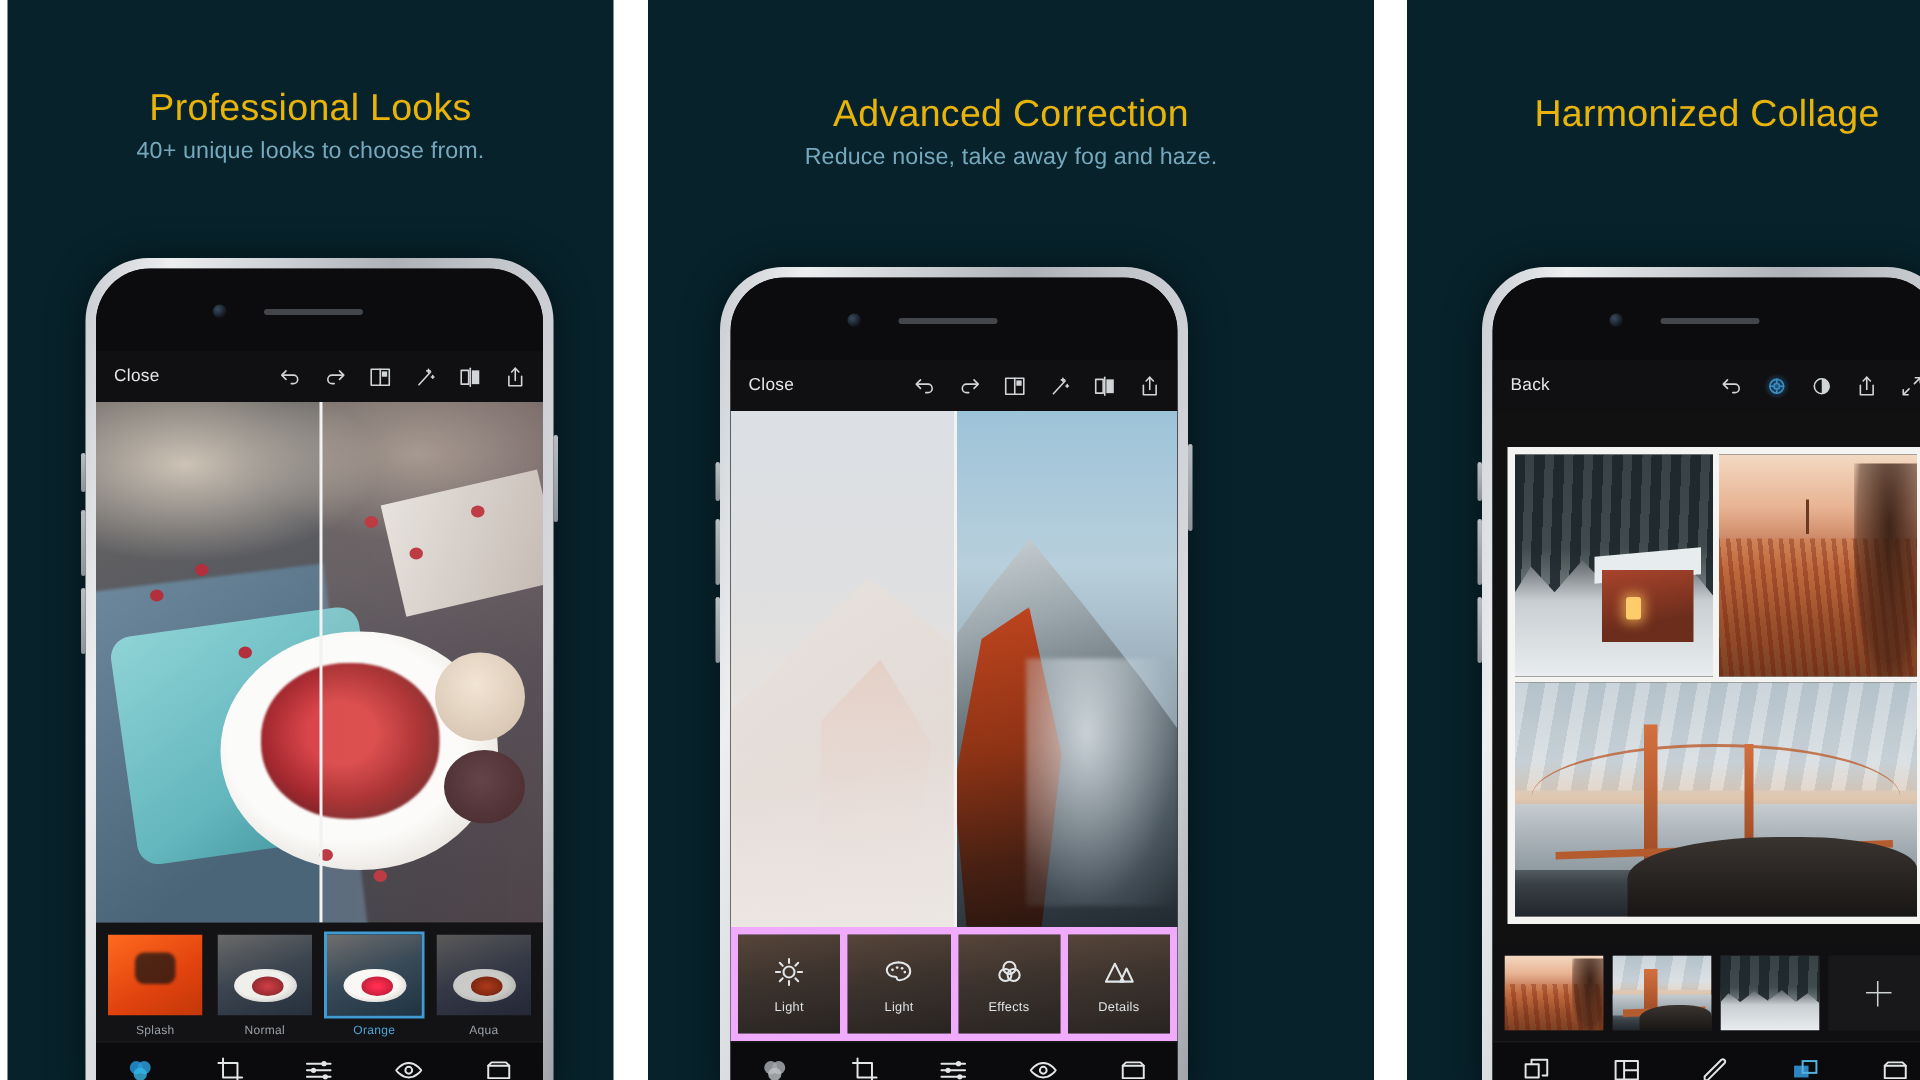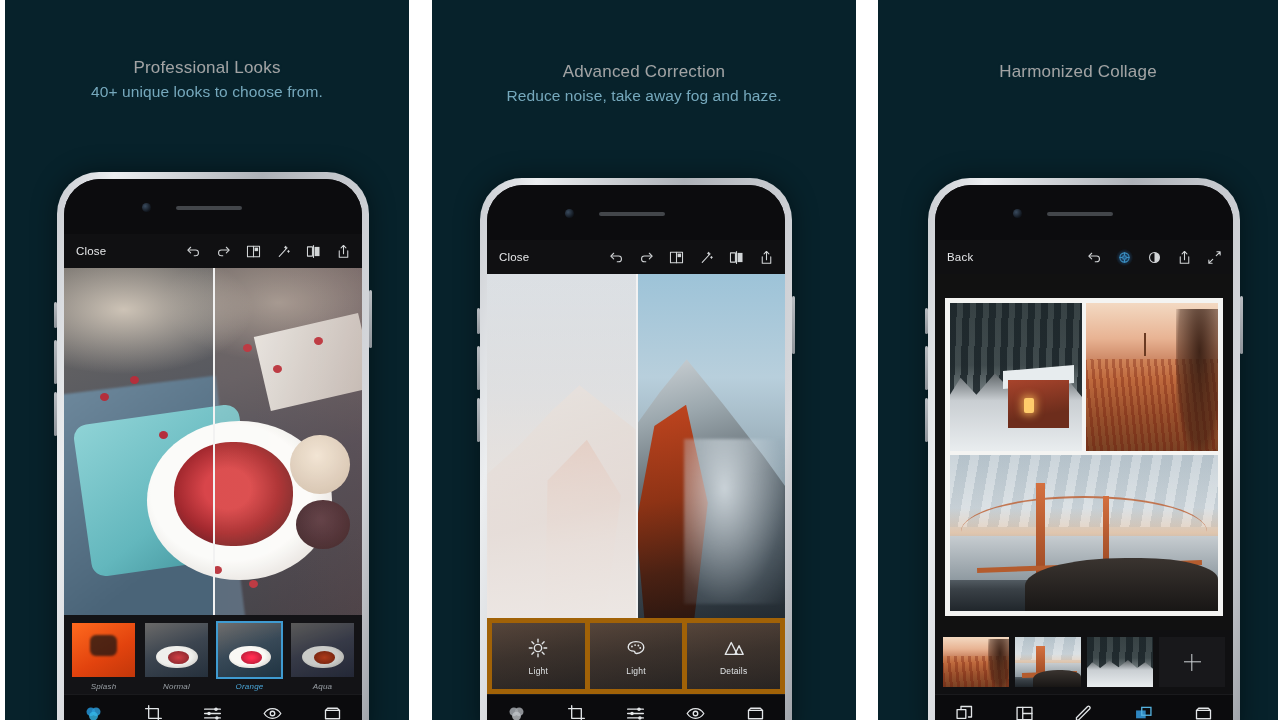--- a/index.html
+++ b/index.html
@@ -18,21 +18,21 @@
     background: #07222b;
     overflow: hidden;
     flex: 0 0 auto;
   }
   .gap { flex: 0 0 auto; height: 720px; background: #ffffff; }
   .edge { flex: 0 0 auto; height: 720px; background: #ffffff; }
 
   
   .headings { position: absolute; left: 0; right: 0; top: 58px; text-align: center; }
   .h-title {
-    color: #a3a3a3; font-size: 17px; font-weight: 400; letter-spacing: .2px;
+    color: #eab308; font-size: 25px; font-weight: 400; letter-spacing: .2px;
     text-shadow: 0 0 2px rgba(20,60,75,.5);
   }
   .h-sub {
     margin-top: 5px; color: #7fb4c9; font-size: 15.5px; font-weight: 400;
     letter-spacing: .1px; opacity: .92;
   }
   .p1 .headings { top: 58px; }
   .p2 .headings, .p3 .headings { top: 62px; }
 
   
@@ -177,39 +177,39 @@
   .sc-bridge .tower.t1 { left: 32%; }
   .sc-bridge .tower.t2 { left: 57%; height: 44%; top: 26%; width: 6px; }
   .sc-bridge .deck { position: absolute; left: 10%; right: 6%; top: 70%; height: 5px;
     background: #b45c2e; transform: rotate(-2deg); }
   .sc-bridge .cable { position: absolute; left: 4%; right: 4%; top: 26%; height: 46%;
     border-top: 2px solid rgba(190,100,56,.85); border-radius: 52%; }
   .sc-bridge .hill { position: absolute; left: 28%; right: 0; bottom: 0; height: 34%;
     background: linear-gradient(180deg,#3a3430,#181615); border-radius: 52% 40% 0 0; }
 
   
-  .presets { display: flex; gap: 6px; padding: 6px 6px 3px; background: #131316; flex: 0 0 auto; font-style: italic; }
+  .presets { display: flex; gap: 6px; padding: 6px 6px 3px; background: #131316; flex: 0 0 auto; }
   .preset { flex: 1 1 0; min-width: 0; }
   .preset .thumb { position: relative; width: 100%; height: 58px; overflow: hidden; border: 2px solid transparent; }
   .preset.sel .thumb { border-color: #3f9bd1; }
   .preset .cap { text-align: center; font-size: 8px; color: #9aa0a6; padding-top: 3px; letter-spacing: .2px; }
   .preset.sel .cap { color: #4aa6d8; }
   .th-splash { position: absolute; inset: 0; background: linear-gradient(150deg,#ff6a1e,#e2430e 58%,#c2370a); }
   .th-splash::after { content:""; position:absolute; left:28%; top:22%; width:44%; height:40%;
     background: rgba(20,20,20,.72); border-radius: 6px; filter: blur(1px); }
   .th-food { position: absolute; inset: 0; background: linear-gradient(160deg,#6b6a69,#3c4550 48%,#25303c); }
   .th-food::before { content:""; position:absolute; left:18%; top:42%; width:66%; height:42%;
     background: radial-gradient(ellipse at 45% 45%, #efefec 52%, #b9b5b0); border-radius: 50%; }
   .th-food::after { content:""; position:absolute; left:36%; top:52%; width:34%; height:24%;
     background: radial-gradient(ellipse, #cf3f45, #7e2329); border-radius: 50%; }
   .th-food.warm { filter: saturate(1.45) hue-rotate(-8deg) brightness(1.04); }
   .th-food.aqua { filter: saturate(1.1) hue-rotate(18deg) brightness(.85); }
 
   
-  .tiles { display: flex; gap: 5px; padding: 5px; background: #a16207; flex: 0 0 auto; }
+  .tiles { display: flex; gap: 5px; padding: 5px; background: #f0abfc; flex: 0 0 auto; }
   .tile { position: relative; flex: 1 1 0; height: 66px; overflow: hidden;
     background: linear-gradient(170deg,#3c3632,#262322); display: flex;
     flex-direction: column; align-items: center; justify-content: center; gap: 7px; }
   .tile .bgimg { position: absolute; inset: 0; opacity: .42;
     background: linear-gradient(170deg,#7a5a46 0%,#4b3a30 46%,#2a2522 100%); }
   .tile svg { position: relative; width: 22px; height: 22px; }
   .tile .cap { position: relative; font-size: 8.5px; color: #dfe2e4; letter-spacing: .2px; }
 
   
   .filmstrip { display: flex; gap: 6px; padding: 7px 8px; background: #101012; flex: 0 0 auto; }
@@ -375,21 +375,21 @@
                 </svg>
             </div>
           </div>
         </div>
       </div>
     </div>
   </div>
 
   <div class="gap" style="width:23px"></div>
 
-  <div class="panel p2" style="width:424px">
+  <div class="panel p2" style="width:484px">
     <div class="headings">
       <div class="h-title">Advanced Correction</div>
       <div class="h-sub">Reduce noise, take away fog and haze.</div>
     </div>
 
     <div class="phone">
       <div class="side-btn pwr"></div>
       <div class="side-btn v1"></div>
       <div class="side-btn v2"></div>
       <div class="side-btn v3"></div>
@@ -463,20 +463,29 @@
                   <circle class="st1" cx="7.6" cy="10.4" r="1"></circle>
                   <circle class="st1" cx="11" cy="8.8" r="1"></circle>
                   <circle class="st1" cx="14.6" cy="9.3" r="1"></circle>
                   <circle class="st1" cx="16.6" cy="12" r="1"></circle>
                 </svg>
               <div class="cap">Light</div>
             </div>
             <div class="tile">
               <div class="bgimg"></div>
               <svg viewBox="0 0 24 24">
+                  <circle class="st0" cx="12" cy="9" r="4.4"></circle>
+                  <circle class="st0" cx="9" cy="14.2" r="4.4"></circle>
+                  <circle class="st0" cx="15" cy="14.2" r="4.4"></circle>
+                </svg>
+              <div class="cap">Effects</div>
+            </div>
+            <div class="tile">
+              <div class="bgimg"></div>
+              <svg viewBox="0 0 24 24">
                   <path class="st0" d="M2.5 19 9 6l6.5 13z"></path>
                   <path class="st0" d="M13 19 17.5 9.5 22 19z"></path>
                 </svg>
               <div class="cap">Details</div>
             </div>
           </div>
 
           <div class="bottomnav">
             <div class="nav">
               <svg viewBox="0 0 24 24">

